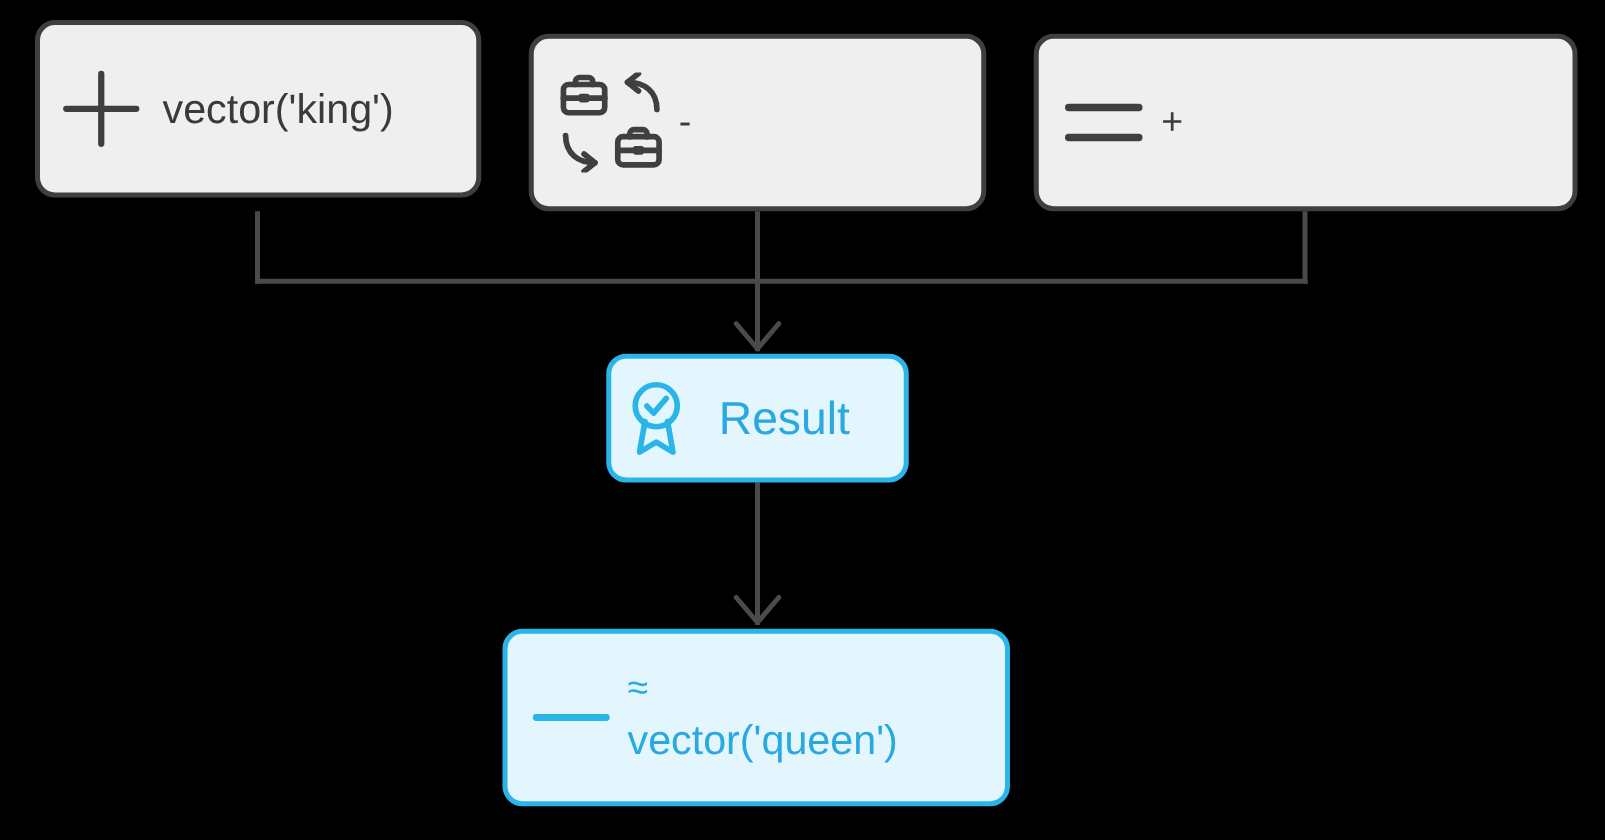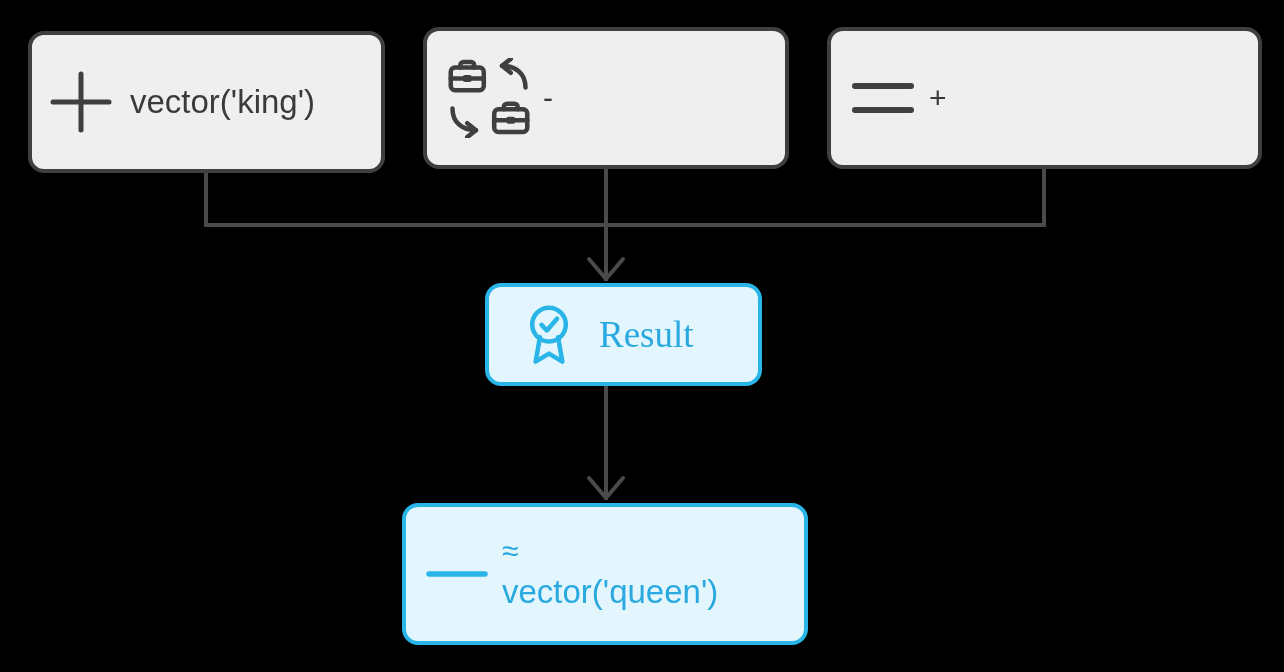--- a/index.html
+++ b/index.html
@@ -36,24 +36,24 @@
     background:var(--accent-fill);
     color:var(--accent-text);
   }
   .node .icon{flex:0 0 auto;display:flex;align-items:center;justify-content:center;}
   .node svg{display:block;}
   .textblock{display:flex;flex-direction:column;align-items:flex-start;}
   .op{font-size:30px;line-height:36px;font-weight:400;}
   .node-label{font-size:33px;line-height:46px;white-space:nowrap;}
   .result-label{font-size:37px;line-height:40px;white-space:nowrap;}
 
-  #node-king  {left:28px;  top:31px;  width:357px; height:142px; padding-left:18px; gap:18px;}
+  #node-king  {left:28px;  top:16px;  width:357px; height:142px; padding-left:18px; gap:18px;}
   #node-man   {left:423px; top:27px;  width:366px; height:142px; padding-left:20px; gap:12px;}
   #node-woman {left:827px; top:27px;  width:435px; height:142px; padding-left:20px; gap:14px;}
-  #node-result{left:485px; top:283px; width:277px; height:103px; padding-left:28px; gap:18px;font-family:Liberation Serif, serif;}
+  #node-result{left:485px; top:283px; width:242px; height:103px; padding-left:4px; gap:18px;}
   #node-queen {left:402px; top:503px; width:406px; height:142px; padding-left:20px; gap:14px;}
 
   
   .edge{position:absolute;background:var(--line);}
   #edge-king-stub   {left:204px; top:169px; width:4px;   height:58px;}
   #edge-woman-stub  {left:1042px;top:169px; width:4px;   height:58px;}
   #edge-join-bar    {left:204px; top:223px; width:842px; height:4px;}
   #edge-man-shaft   {left:604px; top:169px; width:4px;   height:112px;}
   #edge-result-shaft{left:604px; top:386px; width:4px;   height:114px;}
   .arrowhead{position:absolute;}

